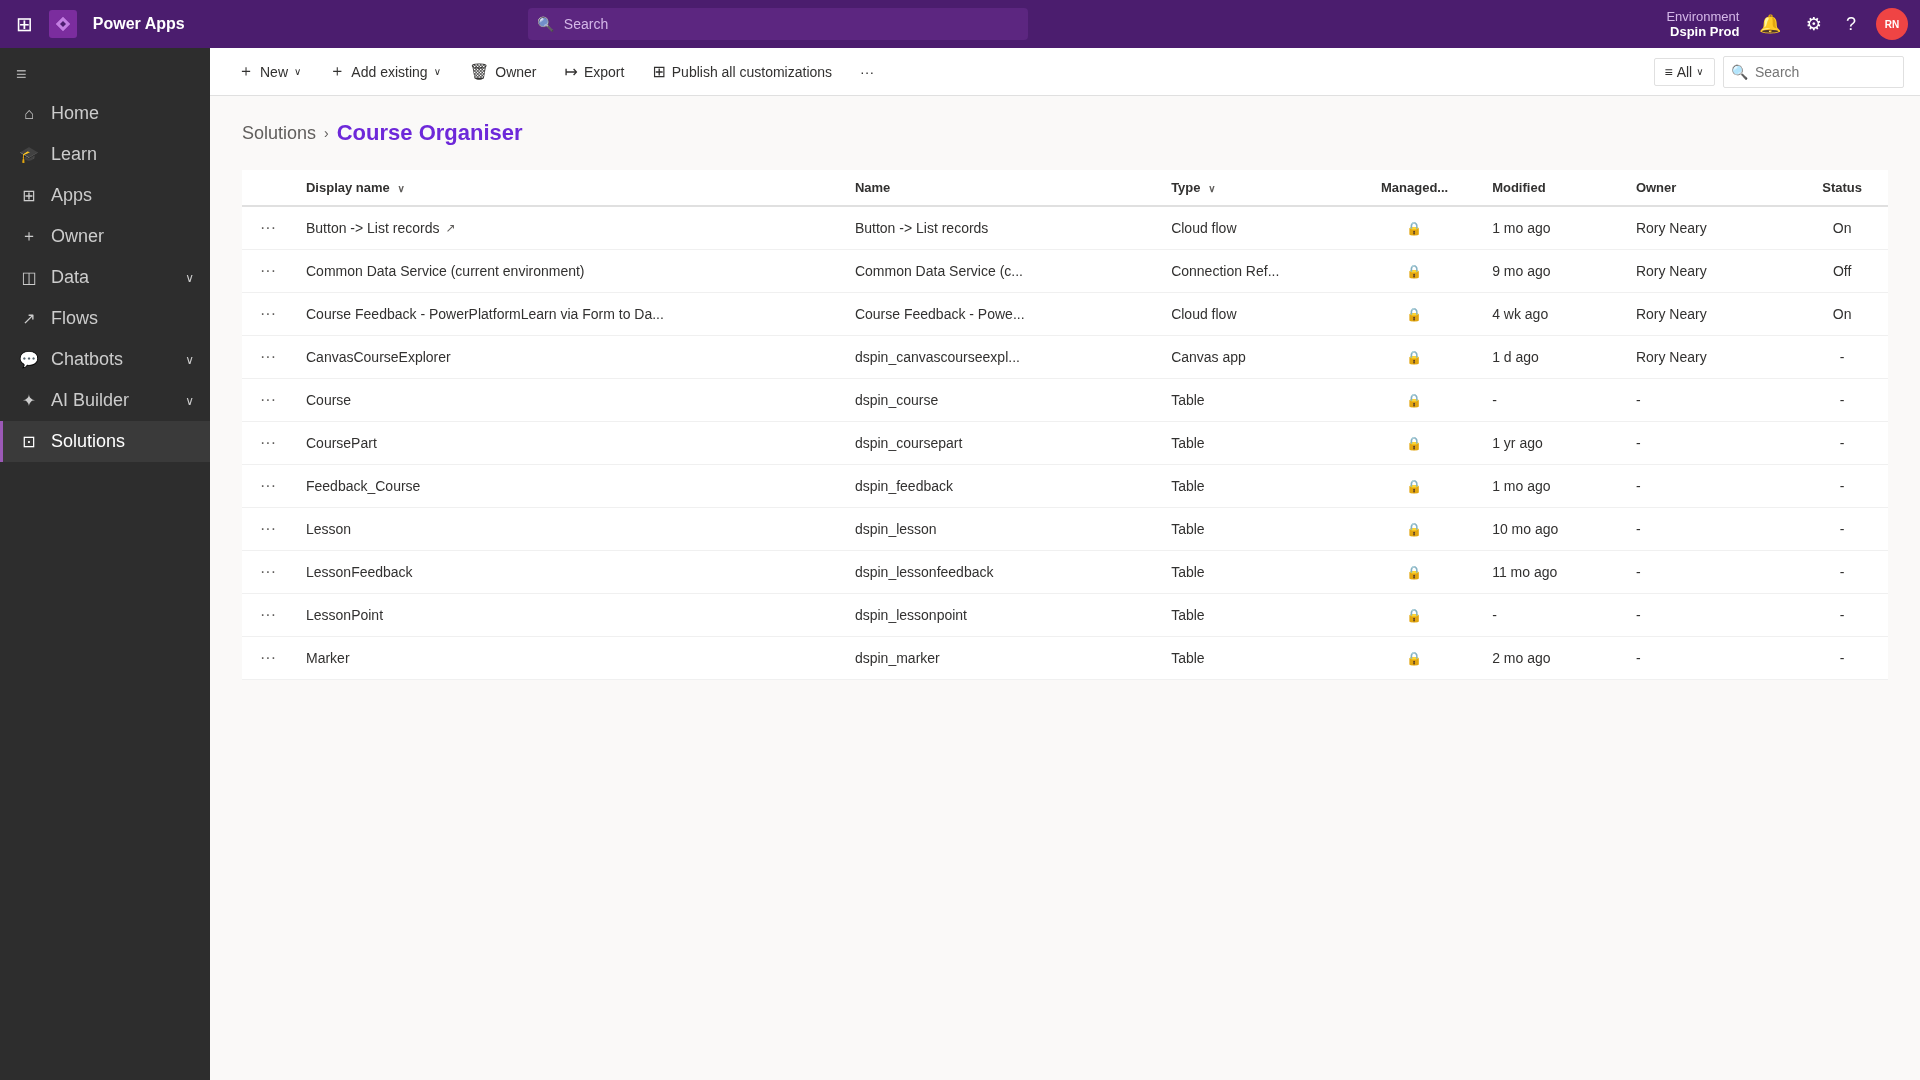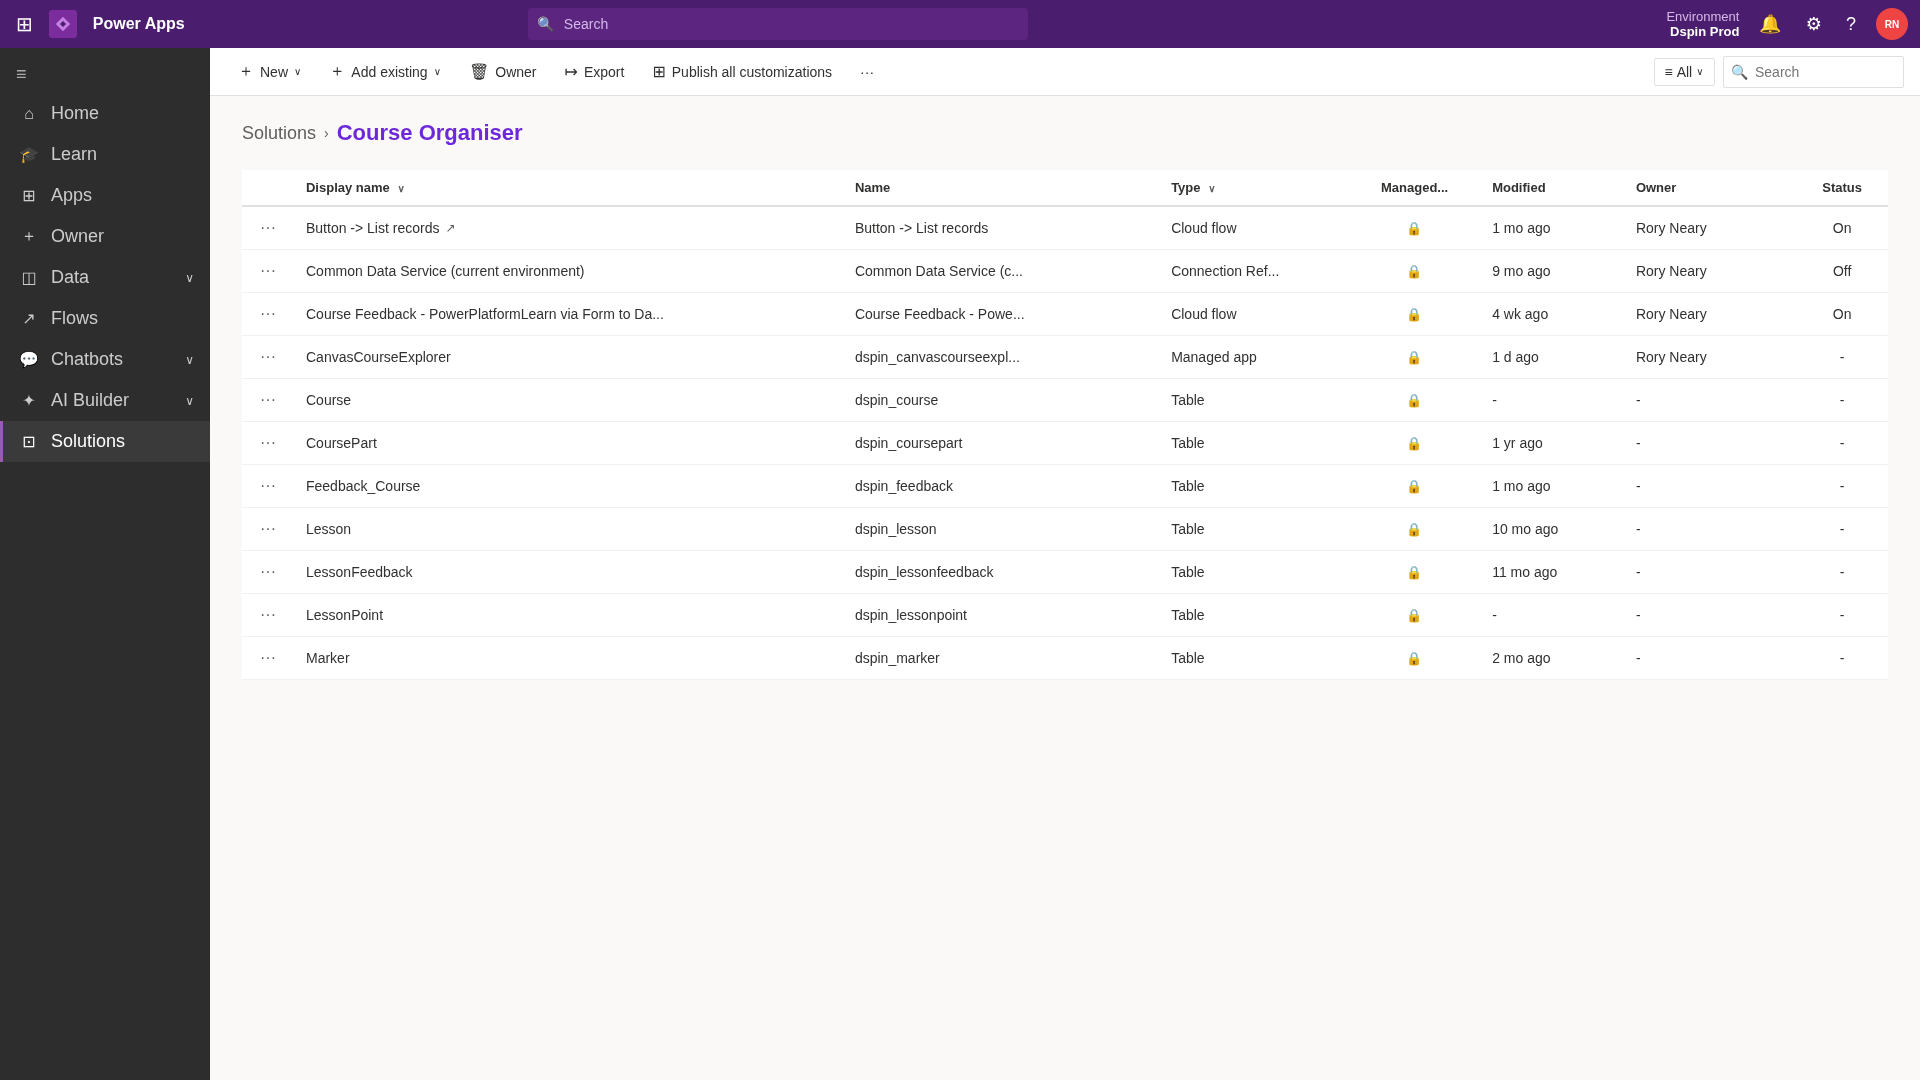--- a/index.html
+++ b/index.html
@@ -490,21 +490,21 @@
               <td class="col-modified">4 wk ago</td>
               <td class="col-owner">Rory Neary</td>
               <td class="col-status status-on">On</td>
             </tr>
             <tr>
               <td class="col-actions"><button class="more-btn">···</button></td>
               <td class="col-display">
                 <a href="#" class="display-name-link">CanvasCourseExplorer</a>
               </td>
               <td class="col-name">dspin_canvascourseexpl...</td>
-              <td class="col-type">Managed app</td>
+              <td class="col-type">Canvas app</td>
               <td class="col-managed"><span class="lock-icon" style="font-size: 13px;">🔒</span></td>
               <td class="col-modified">1 d ago</td>
               <td class="col-owner">Rory Neary</td>
               <td class="col-status dash">-</td>
             </tr>
             <tr>
               <td class="col-actions"><button class="more-btn">···</button></td>
               <td class="col-display">
                 <a href="#" class="display-name-link">Course</a>
               </td>

